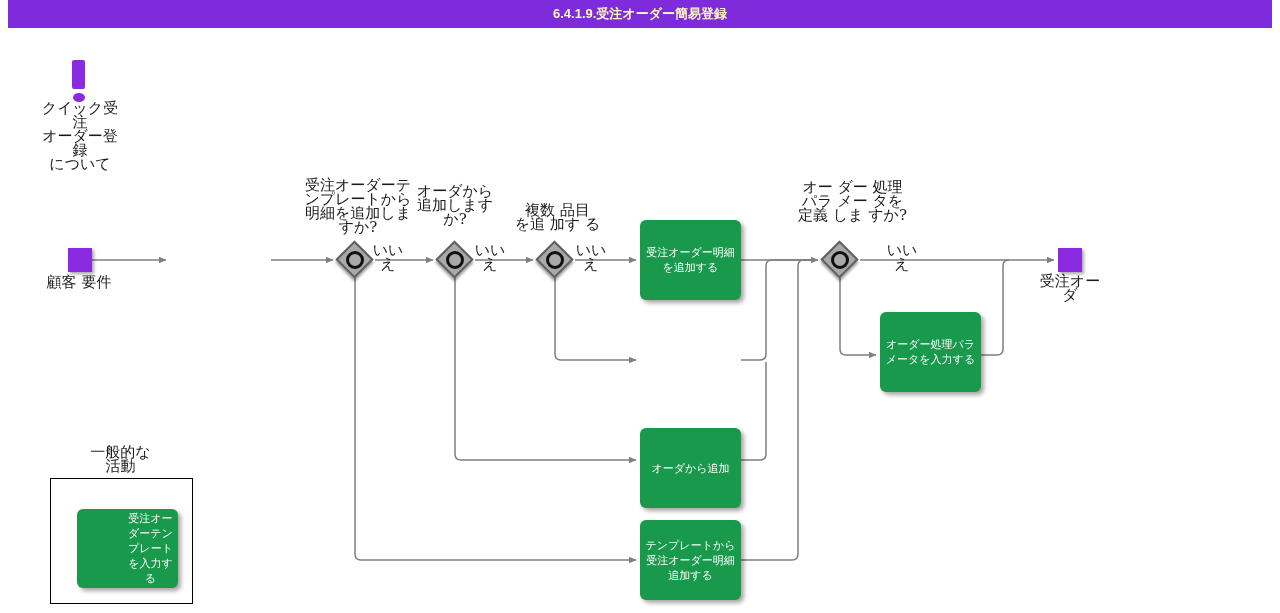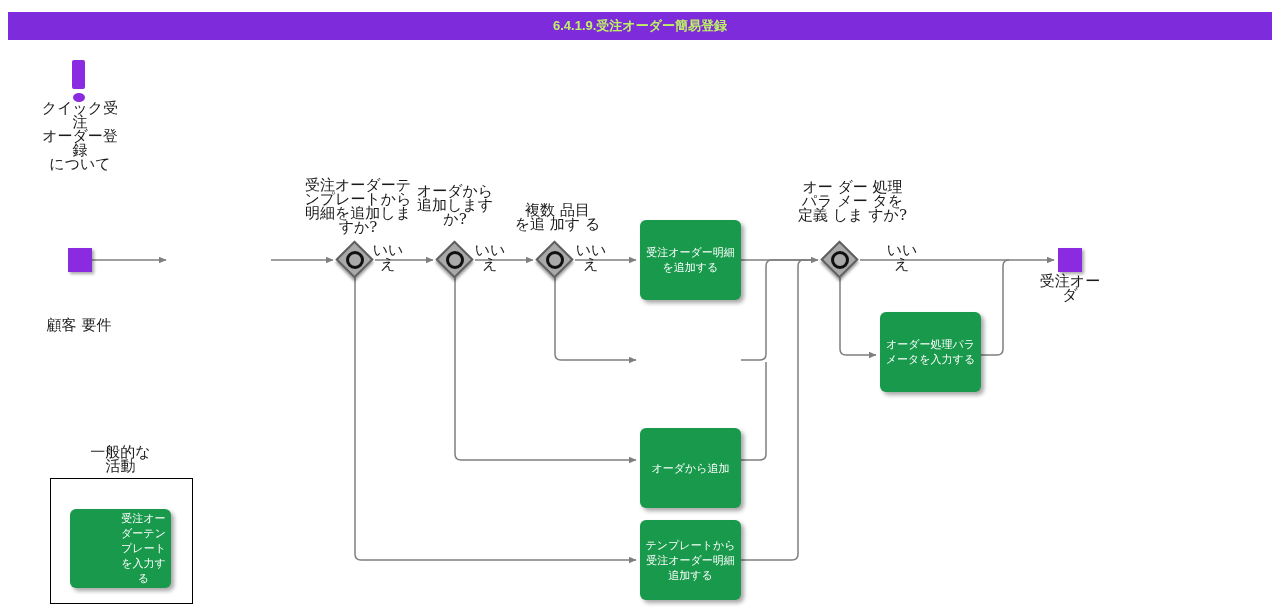--- a/index.html
+++ b/index.html
@@ -1,23 +1,23 @@
 <!DOCTYPE html>
 <html><head>
 <meta charset="utf-8">
 <style>
   html,body{margin:0;padding:0;background:#ffffff;}
   .canvas{
     position:relative;width:1280px;height:613px;background:#ffffff;overflow:hidden;
     font-family:"DejaVu Serif","Liberation Serif",serif;color:#1a1a1a;
   }
   .title-bar{
-    position:absolute;left:8px;top:12px;width:1264px;height:28px;background:#7e2bdc;
+    position:absolute;left:8px;top:0;width:1264px;height:28px;background:#7e2bdc;
     display:flex;align-items:center;justify-content:center;
-    color:#bef264;font-family:"Liberation Sans",sans-serif;font-weight:bold;font-size:13px;
+    color:#fef9c3;font-family:"Liberation Sans",sans-serif;font-weight:bold;font-size:13px;
   }
   .lbl{position:absolute;font-size:15px;line-height:14px;text-align:center;white-space:pre-line;color:#1a1a1a;}
   .task{
     position:absolute;width:101px;height:80px;background:#18994b;border-radius:6px;
     box-shadow:3px 3px 4px rgba(0,0,0,0.35);
     display:flex;align-items:center;justify-content:center;
     color:#ffffff;font-size:11px;line-height:15px;text-align:center;white-space:pre-line;padding:2px;box-sizing:border-box;
   }
   .event-square{
     position:absolute;width:24px;height:24px;background:#8a2be2;
@@ -72,21 +72,21 @@
     </g>
   </svg>
 
   <div class="excl-bar"></div>
   <div class="excl-dot"></div>
   <div class="lbl" style="left:36px;top:101px;width:88px;">クイック受注
 オーダー登録
 について</div>
 
   <div class="event-square" style="left:68px;top:248px;"></div>
-  <div class="lbl" style="left:39px;top:275px;width:80px;margin-top:43px;">顧客 要件</div>
+  <div class="lbl" style="left:39px;top:275px;width:80px;">顧客 要件</div>
 
   <div class="task" style="left:640px;top:220px;">受注オーダー明細
 を追加する</div>
   <div class="task" style="left:640px;top:420px;margin-top:8px;">オーダから追加</div>
   <div class="task" style="left:640px;top:520px;">テンプレートから
 受注オーダー明細
 追加する</div>
   <div class="task" style="left:880px;top:312px;">オーダー処理パラ
 メータを入力する</div>
 
@@ -125,17 +125,17 @@
   <div class="lbl" style="left:575px;top:243px;width:32px;">いいえ</div>
   <div class="lbl" style="left:886px;top:243px;width:32px;">いいえ</div>
 
   <div class="event-square" style="left:1058px;top:248px;"></div>
   <div class="lbl" style="left:1035px;top:274px;width:70px;">受注オー
 ダ</div>
 
   <div class="lbl" style="left:78px;top:445px;width:85px;">一般的な
 活動</div>
   <div class="legend-box"></div>
-  <div class="task" style="left:70px;top:509px;width:101px;height:79px;padding-left:48px;">受注オーダーテン
+  <div class="task" style="left:77px;top:509px;width:101px;height:79px;padding-left:48px;">受注オーダーテン
 プレートを入力す
 る</div>
 
 </div>
 
 </body></html>

